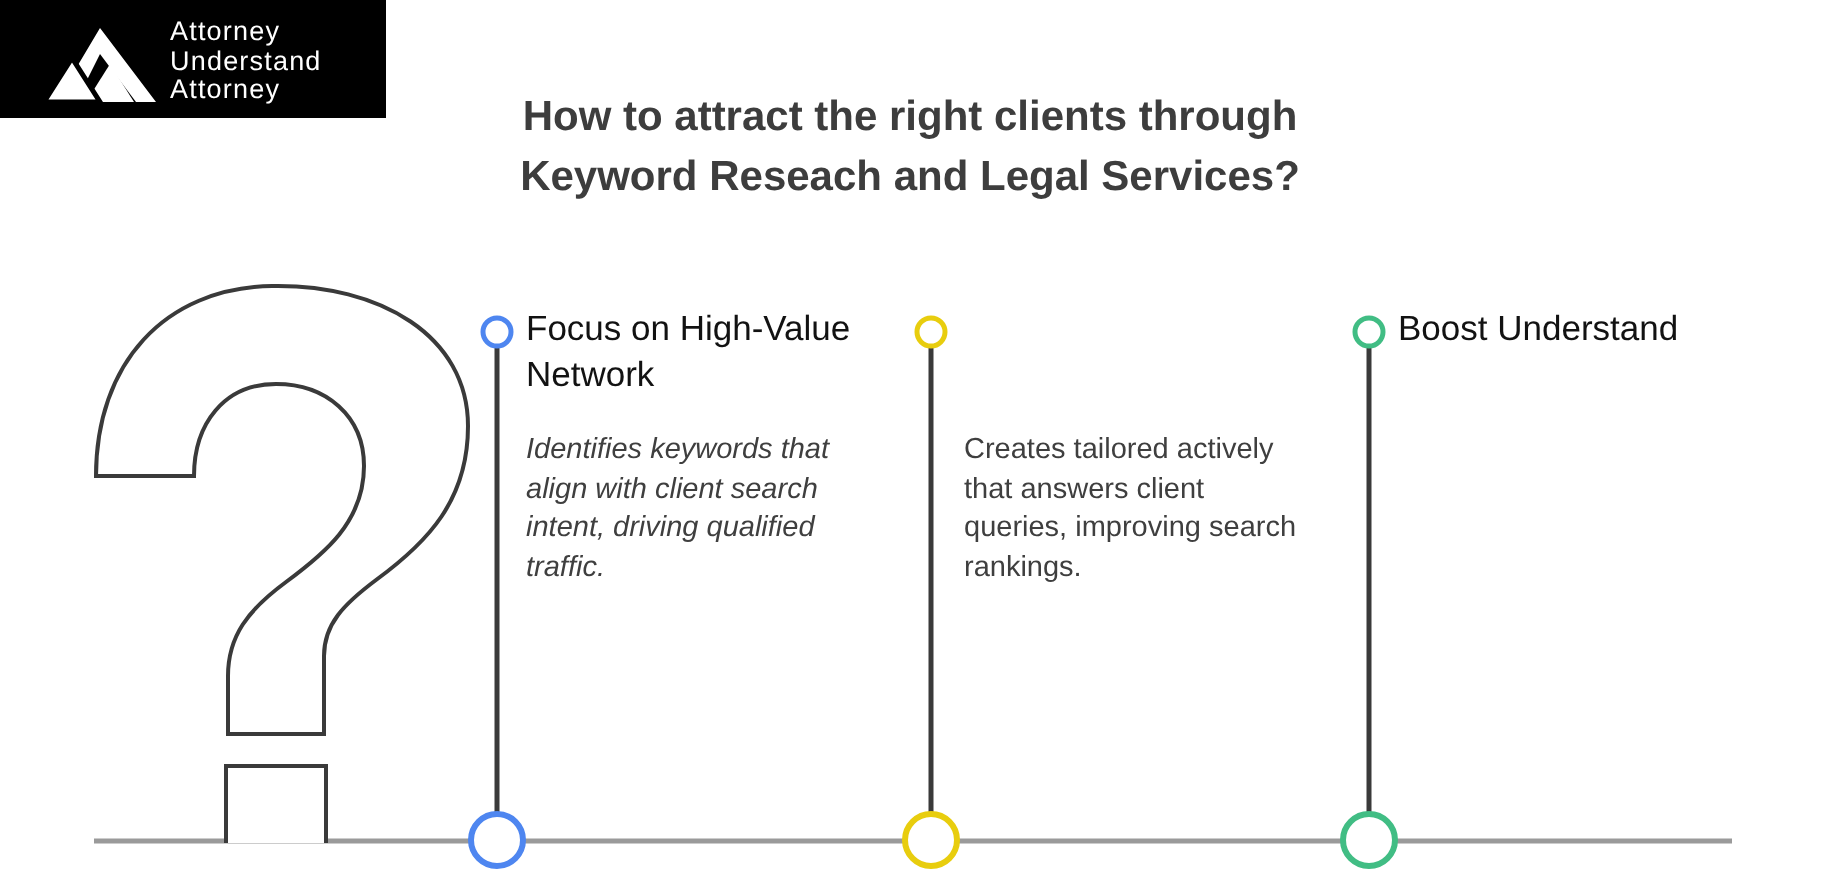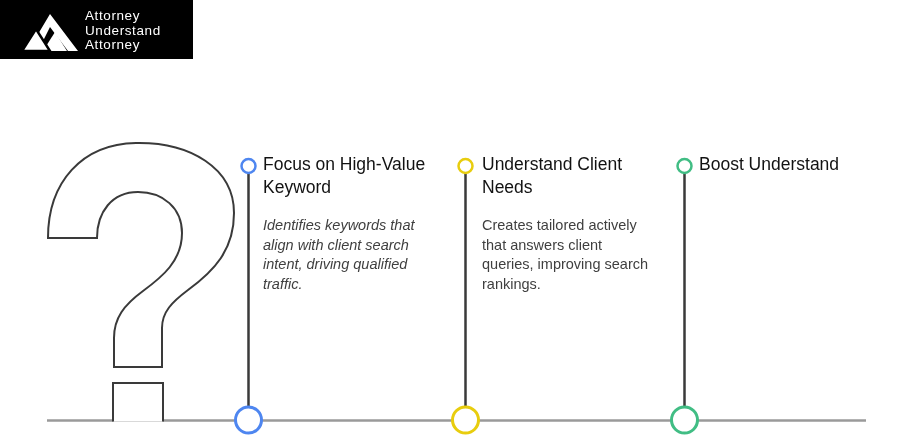--- a/index.html
+++ b/index.html
@@ -46,20 +46,24 @@
       <path d="M23 46 L35 27 L47 46 Z" fill="#ffffff"></path>
       <path d="M2 46 L16 24 L30 46 Z" fill="#ffffff" stroke="#000000" stroke-width="2.5"></path>
     </svg>
     <div class="logo-text">
       <div>Attorney</div>
       <div>Understand</div>
       <div>Attorney</div>
     </div>
   </div>
 
+  <div class="title">
+    <div>How to attract the right clients through</div>
+    <div>Keyword Reseach and Legal Services?</div>
+  </div>
 
   <svg class="diagram-svg" width="912" height="445" viewBox="0 0 912 445">
 
     <line x1="47" y1="420.5" x2="866" y2="420.5" stroke-width="2.5" stroke="#9a9a9a"></line>
 
     <path d="M 48 238 L 97 238 C 97 212 112 192 138 192 C 163 192 182 208 182 233
              C 182 261 162 277 143 291 C 124 305 114 318 114 338 L 114 367
              L 162 367 L 162 328 C 162 312 172 302 188 290 C 214 271 234 250 234 213
              C 234 168 190 142 136 143 C 82 144 48 182 48 238 Z" fill="none" stroke-width="2" stroke="#3a3a3a"></path>
 
@@ -72,26 +76,23 @@
     <circle cx="248.5" cy="420" r="13" fill="#ffffff" stroke-width="3" stroke="#4e86f0"></circle>
     <circle cx="465.5" cy="420" r="13" fill="#ffffff" stroke-width="3" stroke="#e8cd0e"></circle>
     <circle cx="684.5" cy="420" r="13" fill="#ffffff" stroke-width="3" stroke="#41bd84"></circle>
 
     <circle cx="248.5" cy="166" r="7" fill="#ffffff" stroke-width="2.5" stroke="#4e86f0"></circle>
     <circle cx="465.5" cy="166" r="7" fill="#ffffff" stroke-width="2.5" stroke="#e8cd0e"></circle>
     <circle cx="684.5" cy="166" r="7" fill="#ffffff" stroke-width="2.5" stroke="#41bd84"></circle>
   </svg>
 
   <div class="step-col col-1">
-    <div class="step-title">Focus on High-Value Keyword</div>
+    <div class="step-title">Focus on High-Value Network</div>
   </div>
   <div class="step-desc desc-1">Identifies keywords that align with client search intent, driving qualified traffic.</div>
 
-  <div class="step-col col-2">
-    <div class="step-title">Understand Client Needs</div>
-  </div>
   <div class="step-desc desc-2">Creates tailored actively that answers client queries, improving search rankings.</div>
 
   <div class="step-col col-3">
     <div class="step-title">Boost Understand</div>
   </div>
 
 </div>
 
 </body></html>

